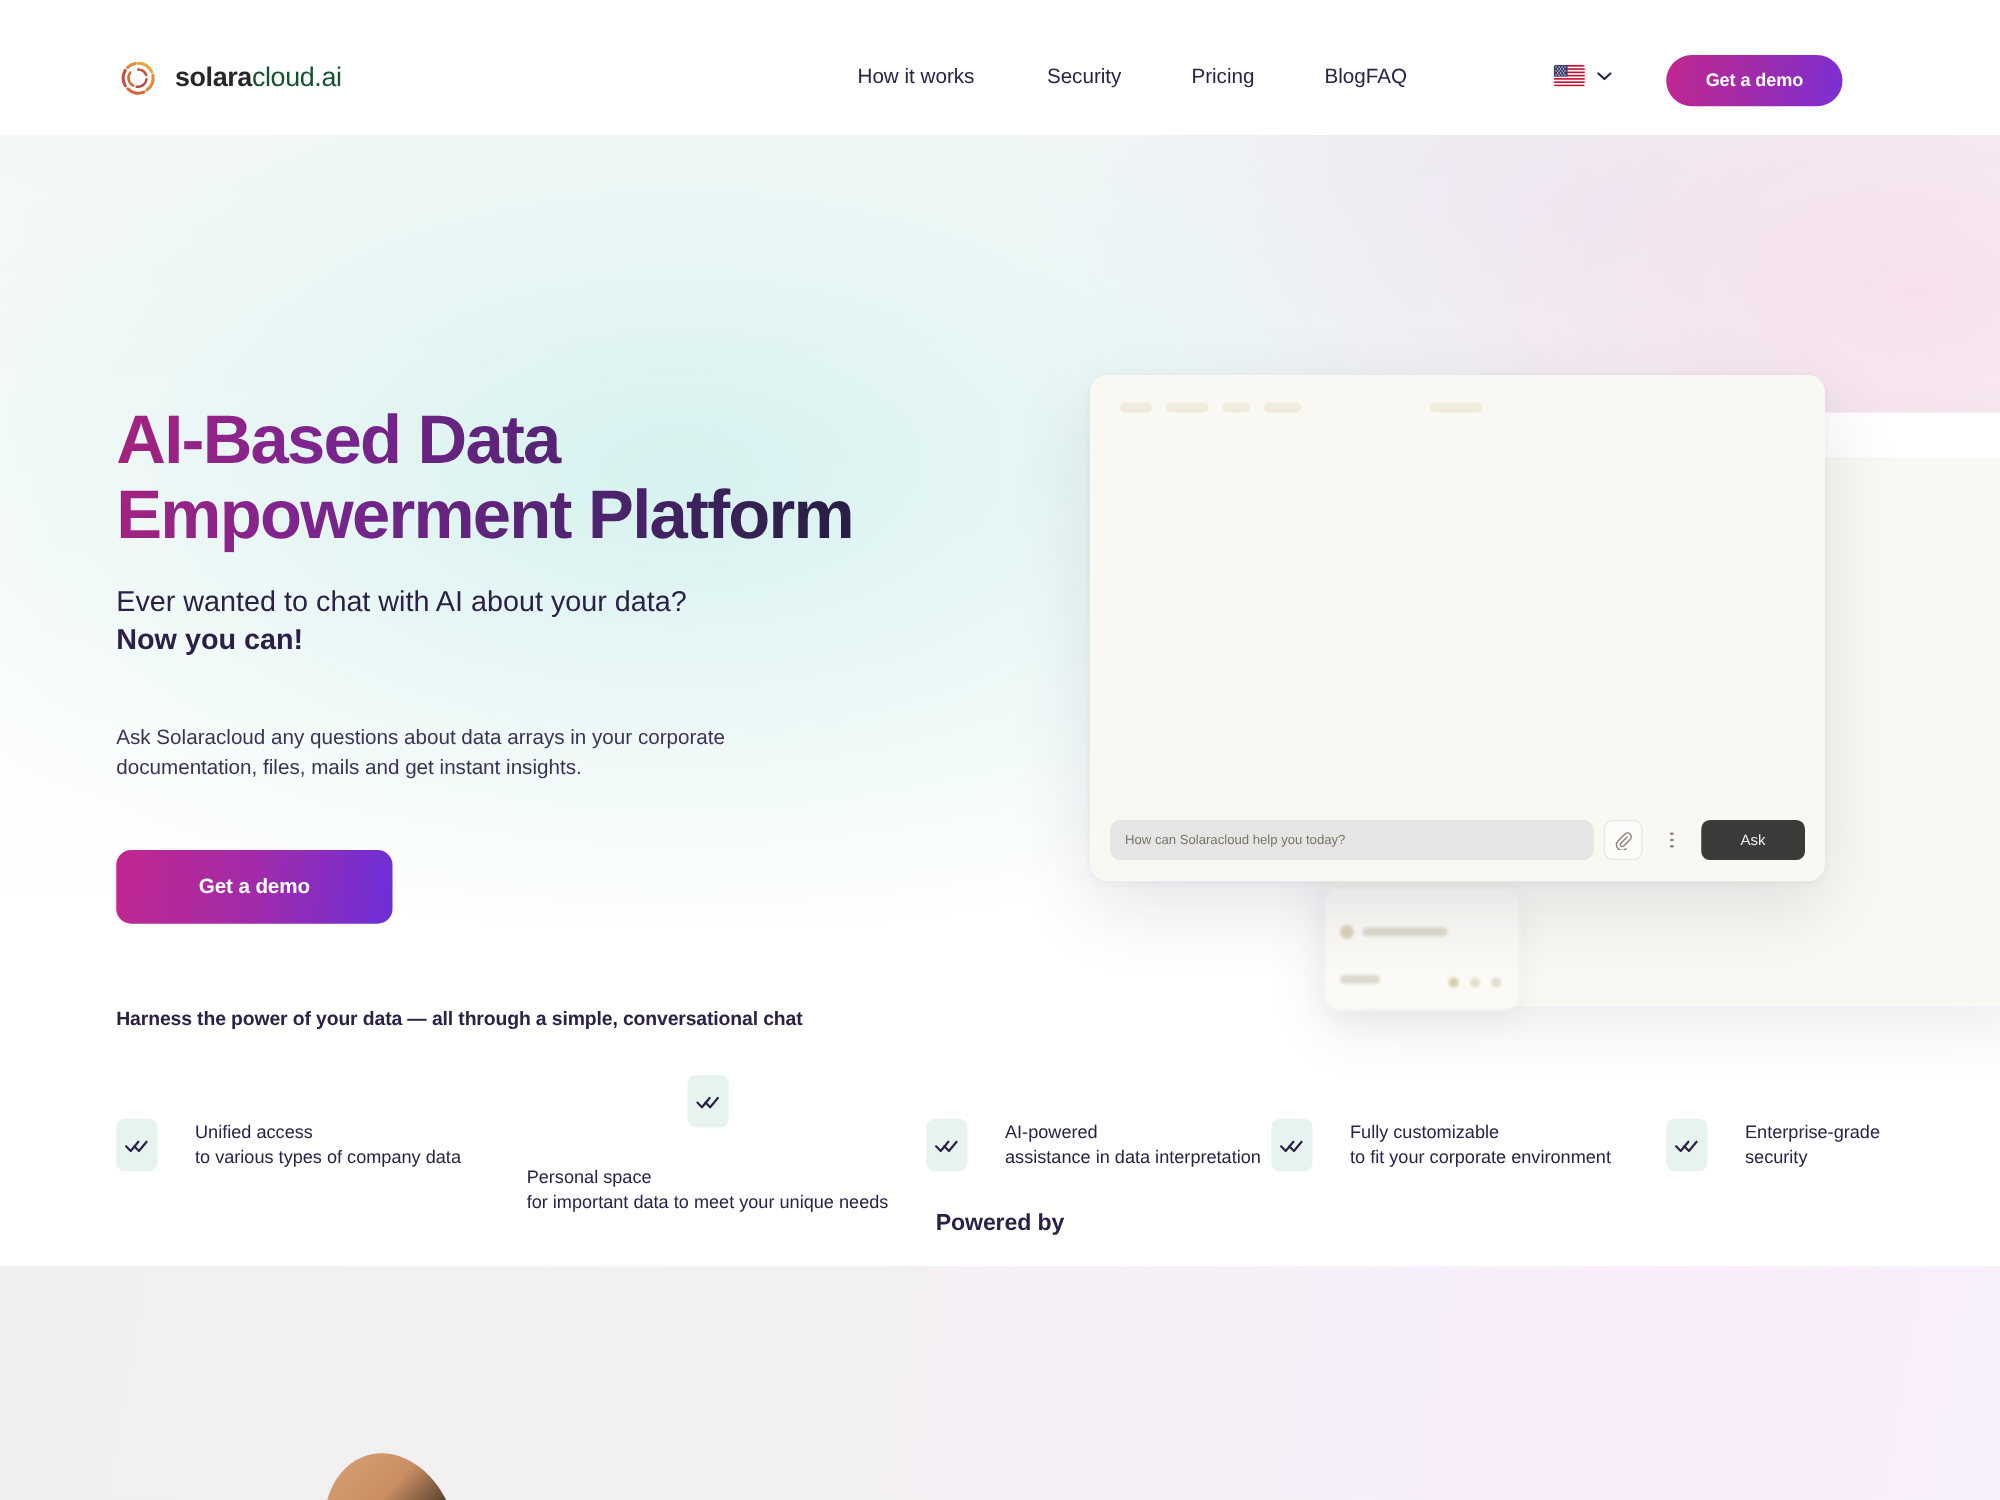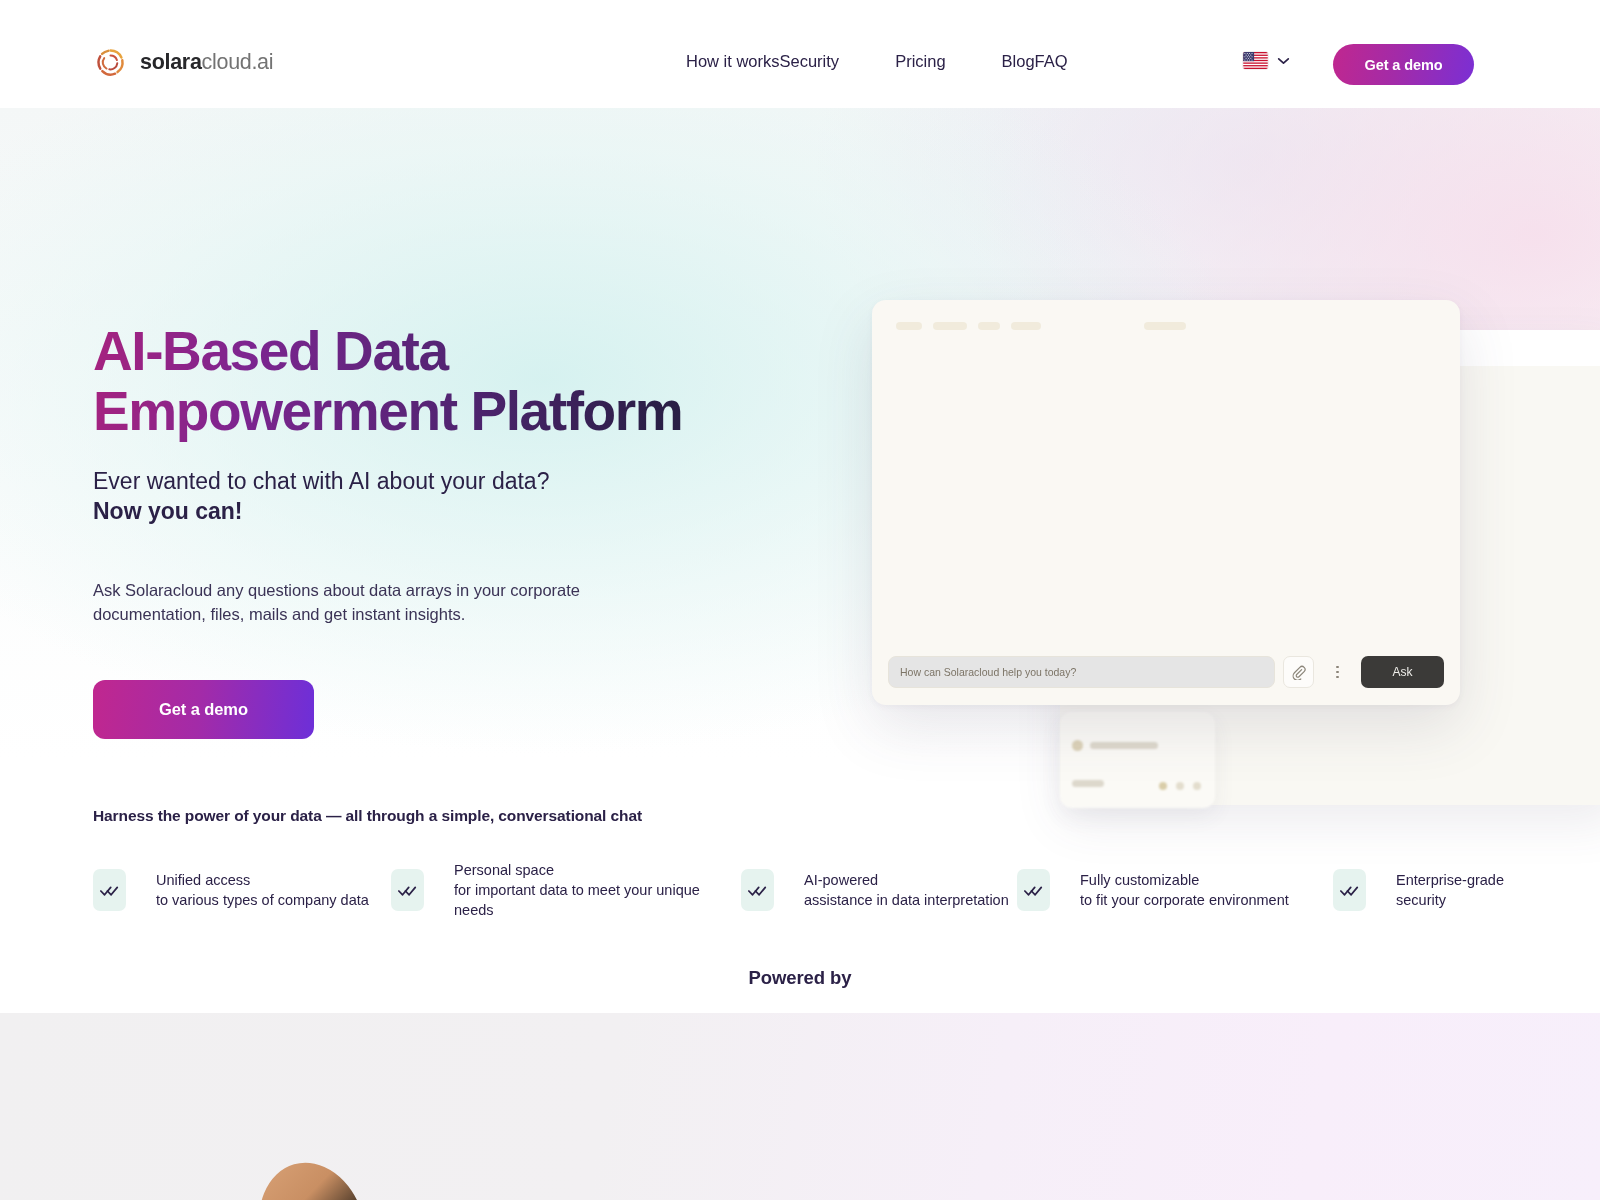--- a/index.html
+++ b/index.html
@@ -40,39 +40,39 @@
     gap: 13px;
   }
   .brand-mark { width: 33px; height: 33px; display: block; }
   .brand-text {
     font-size: 21.5px;
     letter-spacing: -0.3px;
     color: #3f3f46;
     white-space: nowrap;
   }
   .brand-text b { font-weight: 700; color: #27272a; }
-  .brand-text span { font-weight: 400; color: #737373; }
+  .brand-text span { font-weight: 400; color: #14532d; }
 
   .nav {
     position: absolute;
     left: 686px;
     top: 52px;
     display: flex;
     align-items: center;
     gap: 0px;
   }
   .nav a {
     display: block;
     font-size: 16.5px;
     color: #2b2147;
     text-decoration: none;
     white-space: nowrap;
     padding: 0 0;
   }
-  .nav-gap1 { }
+  .nav-gap1 { margin-right: 58px; }
   .nav-gap2 { margin-right: 56px; }
   .nav-gap3 { margin-right: 56px; }
   .nav-gap4 { }
 
   .lang {
     position: absolute;
     left: 1243px;
     top: 52px;
     display: flex;
     align-items: center;
@@ -307,21 +307,21 @@
     width: 1430px;
     display: flex;
     z-index: 10;
   }
   .feat {
     display: flex;
     align-items: center;
     gap: 30px;
   }
   .feat.f0 { width: 298px; }
-  .feat.f1 { width: 350px; }
+  .feat.f1 { width: 350px; flex-direction: column; }
   .feat.f2 { width: 276px; }
   .feat.f3 { width: 280px; }
   .feat.f4 { width: 220px; padding-left: 36px; }
   .check-box {
     flex: 0 0 auto;
     width: 33px; height: 42px;
     border-radius: 7px;
     background: #e6f3ef;
     display: flex;
     align-items: center;

